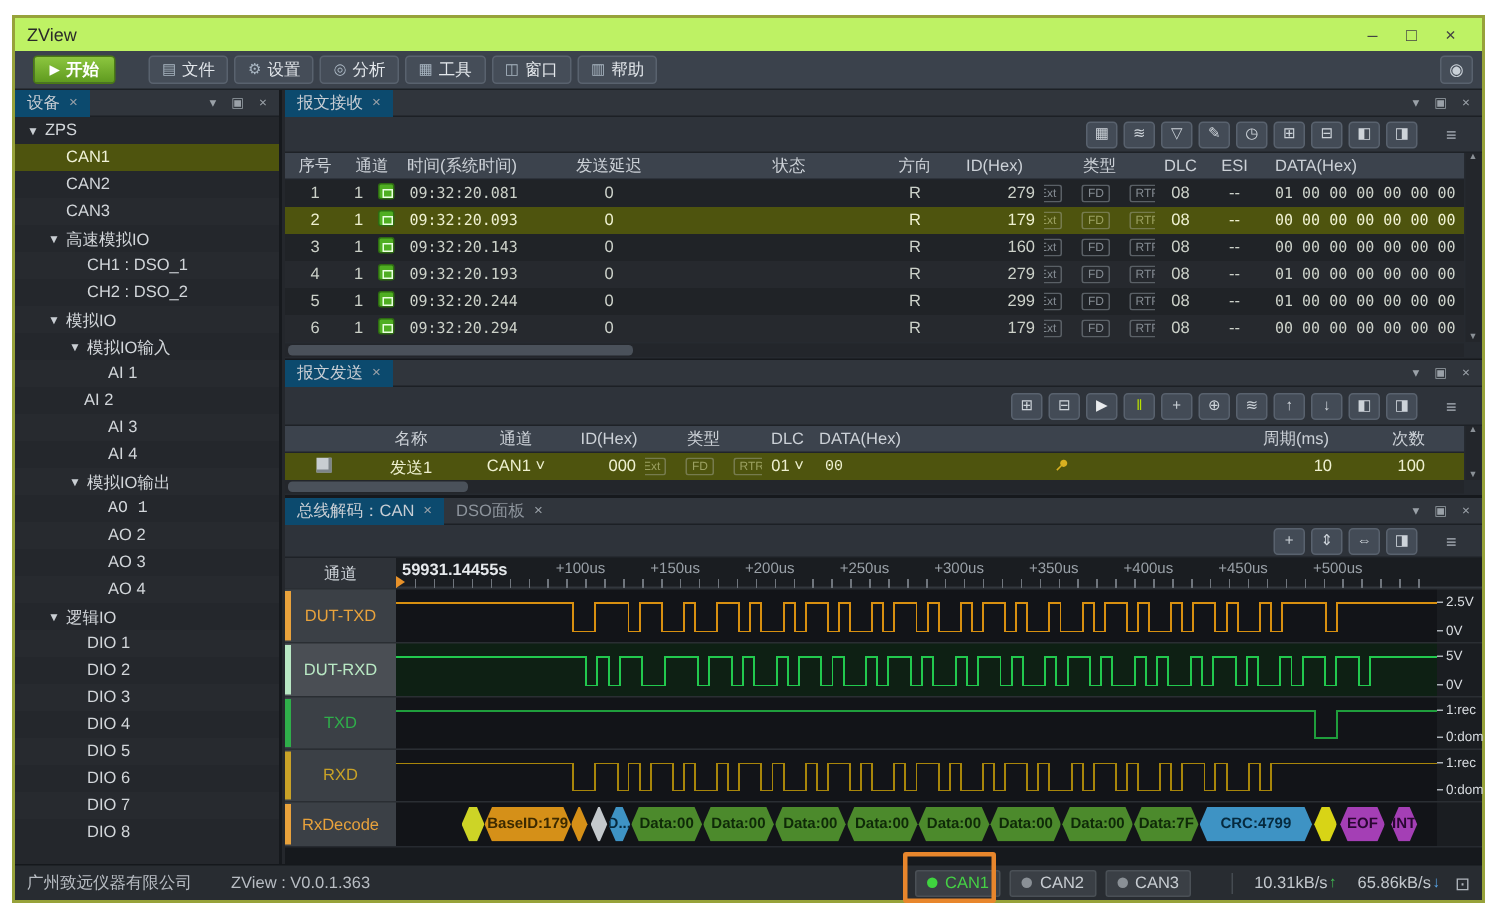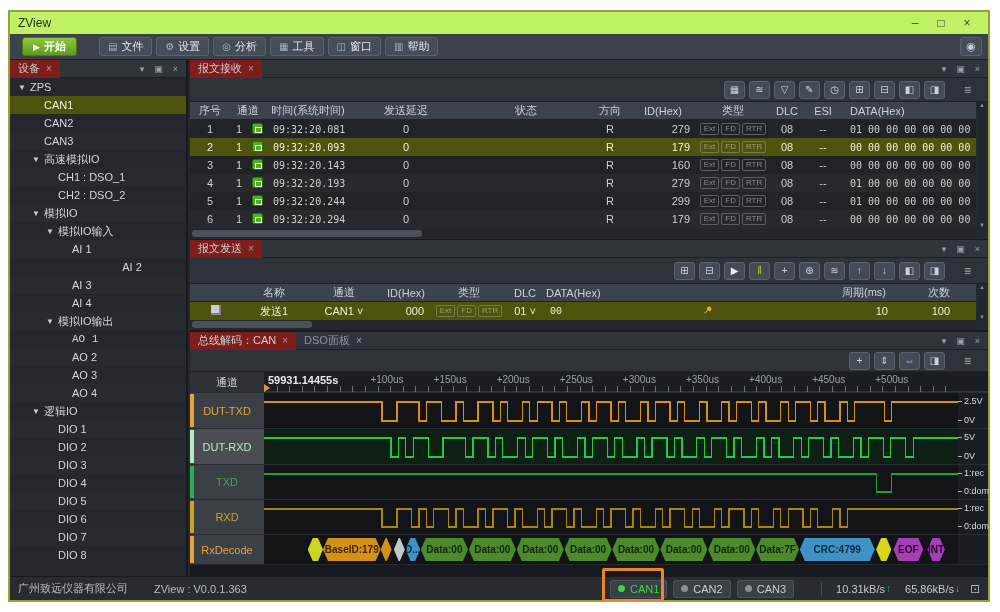--- a/index.html
+++ b/index.html
@@ -21,21 +21,21 @@
   .startbtn .tri{font-size:9px;}
   .tbgroup{display:flex;gap:4px;margin-left:22px;}
   .tbbtn{height:19px;padding:0 8px;display:flex;align-items:center;gap:4px;background:#454d58;
     border:1px solid #59626e;border-radius:3px;color:#e3e7eb;font-size:11px;}
   .tbbtn .ico{color:#a9b6c2;font-size:10px;}
   #camerabtn{position:absolute;right:6px;top:3px;width:22px;height:19px;background:#454d58;
     border:1px solid #59626e;border-radius:3px;color:#c9d0d7;font-size:11px;display:flex;align-items:center;justify-content:center;}
   
   .ptabbar{position:absolute;left:0;width:100%;height:18px;background:#30353c;border-bottom:1px solid #1c2025;
     display:flex;align-items:center;font-size:11px;color:#c9ced4;}
-  .ptab{height:18px;display:flex;align-items:center;gap:6px;padding:0 8px;background:#7f1d1d;}
+  .ptab{height:18px;display:flex;align-items:center;gap:6px;padding:0 8px;background:#0c4a6e;}
   .ptab.inactive{background:transparent;color:#8d949c;}
   .ptab .x{color:#9aa1a8;font-size:10px;}
   .corner{margin-left:auto;display:flex;gap:10px;padding-right:8px;color:#9aa1a8;font-size:9px;}
   .tbar{position:absolute;left:0;width:100%;background:#2e333a;border-bottom:1px solid #1e2227;
     display:flex;align-items:center;justify-content:flex-end;gap:4px;padding:0 10px;}
   .tbi{width:21px;height:18px;background:#434b56;border:1px solid #59626e;border-radius:3px;
     color:#cdd3d9;font-size:10px;display:flex;align-items:center;justify-content:center;}
   .tbi.menu{background:transparent;border-color:transparent;color:#aab1b8;font-size:12px;margin-left:8px;}
   
   #sidebar{position:absolute;left:0;top:48px;width:178px;height:516px;background:#24272c;border-right:2px solid #16191d;}
@@ -50,21 +50,21 @@
   
   .ghead{display:grid;height:18px;background:#3c434d;border-bottom:1px solid #20242a;
     font-size:11px;color:#ccd1d7;align-items:center;}
   .ghead span{text-align:center;overflow:hidden;white-space:nowrap;}
   .grow{display:grid;height:18px;font-size:11px;color:#ccd1c9;align-items:center;}
   .grow:nth-child(odd){background:#202327;}
   .grow:nth-child(even){background:#26292e;}
   .grow.sel{background:#4e540e;color:#eef0d0;}
   .cell{overflow:hidden;white-space:nowrap;text-align:center;}
   .mono{font-family:"DejaVu Sans Mono",monospace;font-size:10px;}
-  .badges{display:flex;gap:2px;justify-content:center;}
+  .badges{display:flex;gap:13px;justify-content:center;}
   .badge{border:1px solid #5a6066;border-radius:2px;color:#858c93;font-size:8px;padding:0 3px;line-height:10px;}
   .sel .badge{border-color:#767b4e;color:#9ba061;}
   .chanicon{display:inline-block;width:11px;height:11px;background:#4fae22;border-radius:2px;
     border:1px solid #2e6b12;position:relative;}
   .chanicon:after{content:"";position:absolute;left:2px;top:3px;width:5px;height:4px;border:1px solid #eaffe0;}
   .hscroll{position:absolute;left:0;width:786px;height:9px;background:#23262b;}
   .hscroll .thumb{position:absolute;top:1px;height:7px;background:#4a515a;border-radius:3px;}
   .vscroll{position:absolute;right:1px;width:10px;background:#23262b;color:#8a9096;font-size:6px;
     display:flex;flex-direction:column;justify-content:space-between;align-items:center;}
   
@@ -196,21 +196,21 @@
           <span>模拟IO</span>
         </div>
         <div class="trow" style="padding-left: 36px;">
           <span class="arr">▼</span>
           <span>模拟IO输入</span>
         </div>
         <div class="trow" style="padding-left: 50px;">
           <span class="arr"></span>
           <span>AI 1</span>
         </div>
-        <div class="trow" style="padding-left: 56px; justify-content: center;">
+        <div class="trow" style="padding-left: 34px;">
           <span class="arr"></span>
           <span>AI 2</span>
         </div>
         <div class="trow" style="padding-left: 50px;">
           <span class="arr"></span>
           <span>AI 3</span>
         </div>
         <div class="trow" style="padding-left: 50px;">
           <span class="arr"></span>
           <span>AI 4</span>

